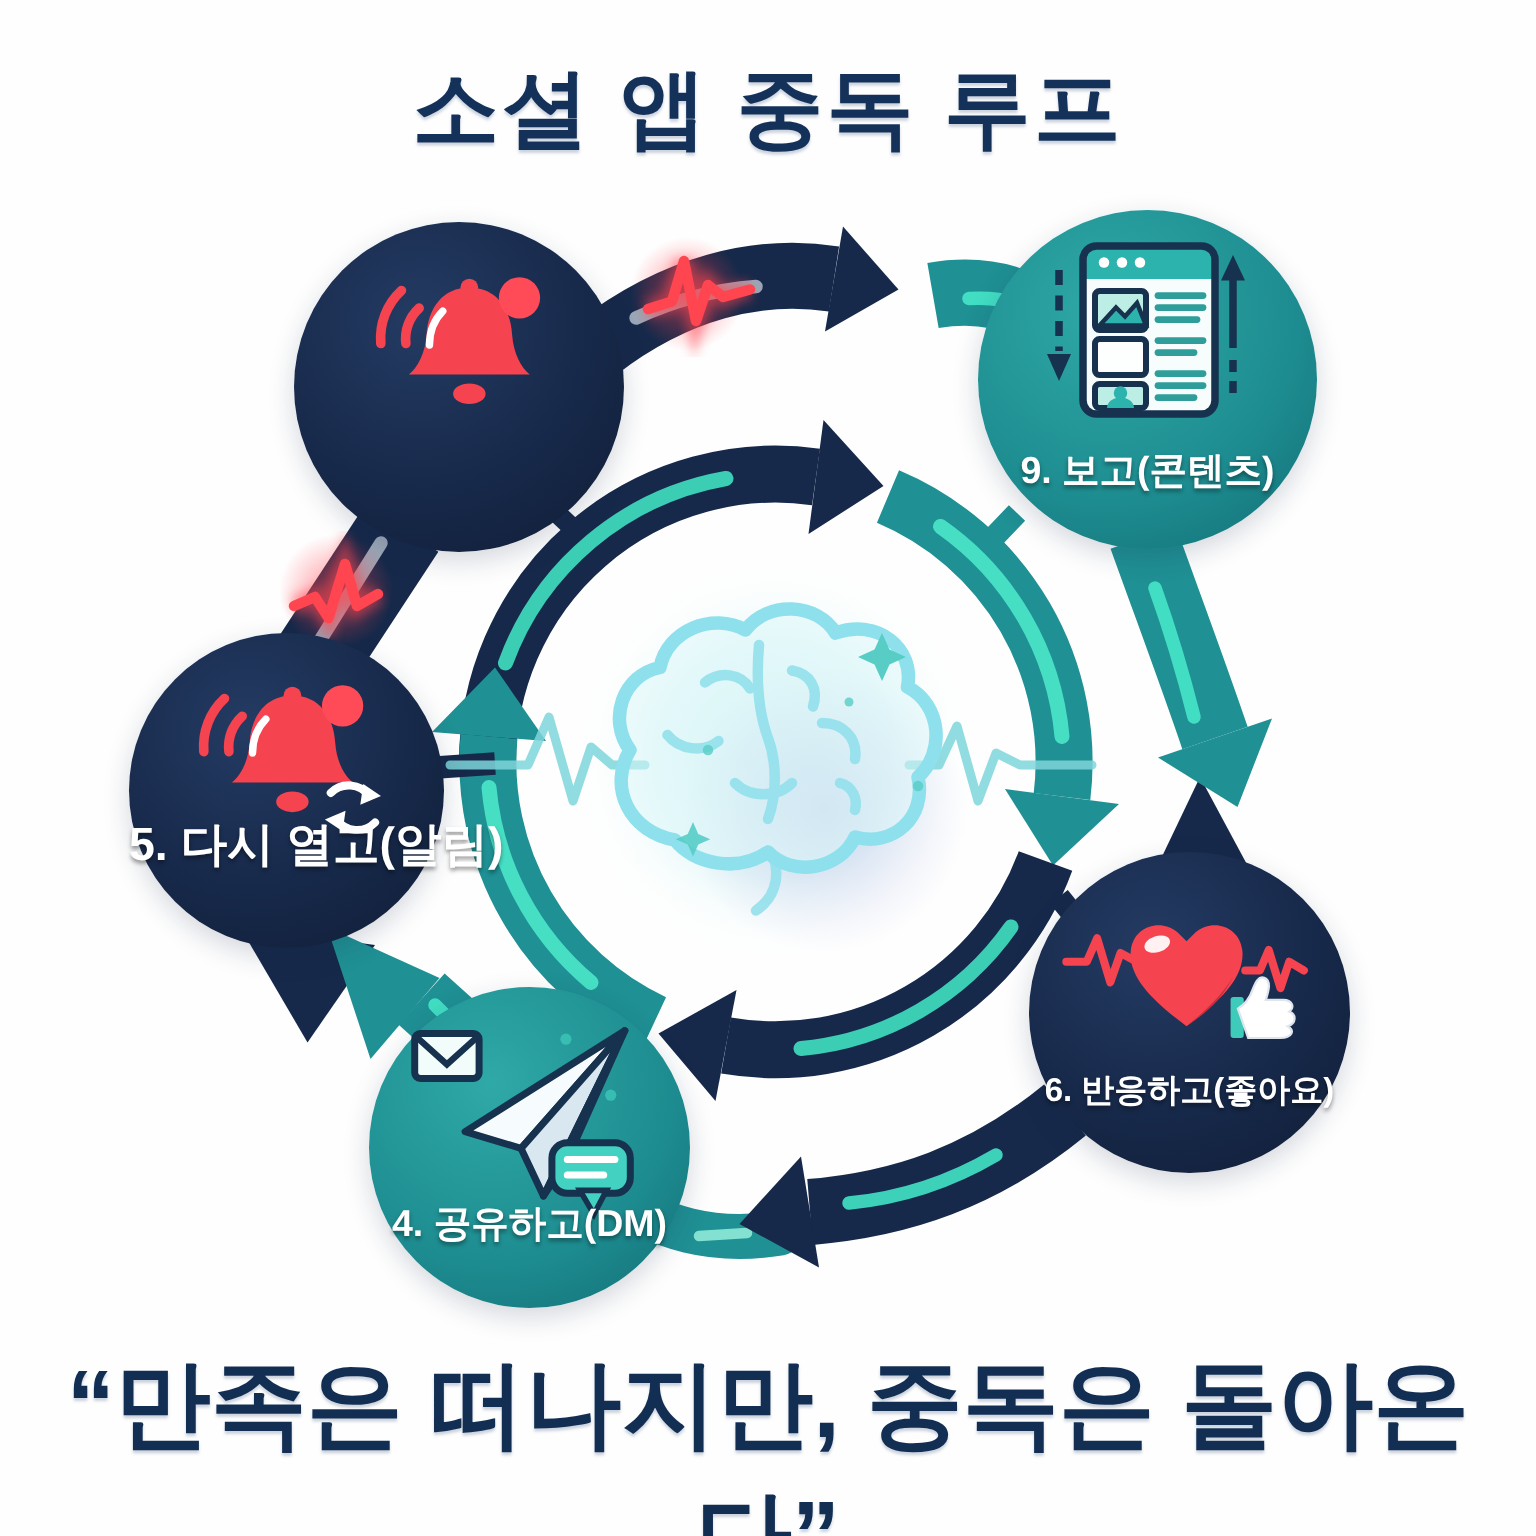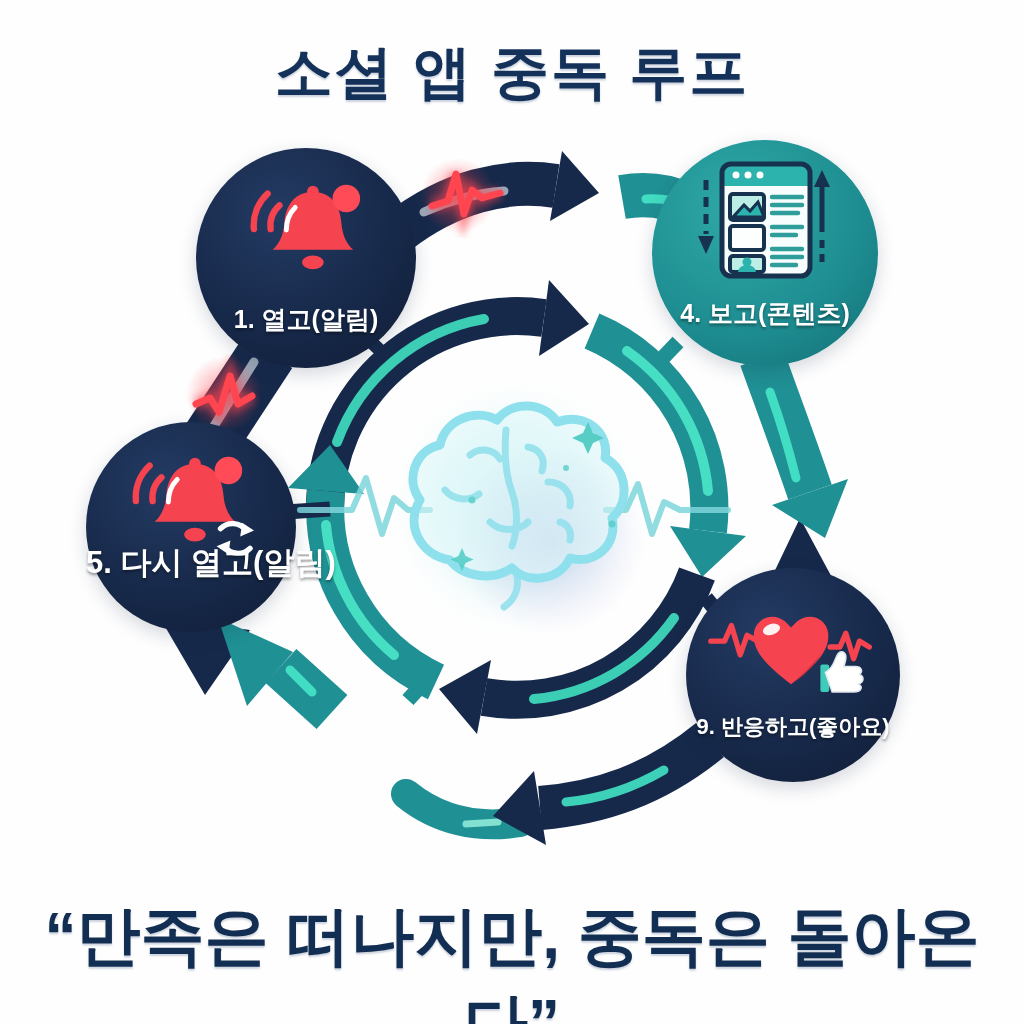--- a/index.html
+++ b/index.html
@@ -160,21 +160,20 @@
   <div class="node navy" style="left:196px;top:148px;width:220px;height:220px;">
     <svg class="icon" style="top:24px;" width="148" height="118" viewBox="0 0 150 120">
       <path d="M36 22 a44 44 0 0 0 -14 36" fill="none" stroke="#f5434f" stroke-width="6.5" stroke-linecap="round"></path>
       <path d="M48 34 a28 28 0 0 0 -9 24" fill="none" stroke="#f5434f" stroke-width="6.5" stroke-linecap="round"></path>
       <circle cx="82" cy="20" r="6" fill="#f5434f"></circle>
       <path d="M82 20 c-18 0 -28 14 -29 32 c-1 13 -6 22 -12 27 h82 c-6 -5 -11 -14 -12 -27 c-1 -18 -11 -32 -29 -32 z" fill="#f5434f"></path>
       <path d="M64 36 c-6 6 -9 14 -9 23" fill="none" stroke="#ffffff" stroke-width="5" stroke-linecap="round"></path>
       <ellipse cx="82" cy="92" rx="11" ry="7" fill="#f5434f"></ellipse>
       <circle cx="116" cy="27" r="14" fill="#ff4b57"></circle>
     </svg>
-    <div class="node-label" style="bottom:32px;font-size:25px;">1. 열고(알림)</div>
   </div>
 
   <div class="node teal" style="left:652px;top:140px;width:226px;height:226px;">
     <svg class="icon" style="top:18px;" width="150" height="122" viewBox="0 0 150 122">
       <line x1="16" y1="22" x2="16" y2="76" stroke="#16324f" stroke-width="5" stroke-dasharray="10 7"></line>
       <polygon points="16,96 8,78 24,78" fill="#16324f"></polygon>
       <rect x="32" y="6" width="88" height="112" rx="9" fill="#f6fdfc"></rect>
       <path d="M32 15 a9 9 0 0 1 9 -9 h70 a9 9 0 0 1 9 9 v13 h-88 z" fill="#2db3ad"></path>
       <rect x="32" y="6" width="88" height="112" rx="9" fill="none" stroke="#16324f" stroke-width="5"></rect>
       <circle cx="46" cy="17" r="3.5" fill="#ffffff"></circle>
@@ -193,38 +192,58 @@
         <line x1="82" y1="69" x2="112" y2="69"></line>
           <line x1="82" y1="77" x2="106" y2="77"></line>
         <line x1="82" y1="91" x2="112" y2="91"></line>
           <line x1="82" y1="99" x2="112" y2="99"></line>
           <line x1="82" y1="107" x2="106" y2="107"></line>
       </g>
       <line x1="132" y1="74" x2="132" y2="28" stroke="#16324f" stroke-width="5"></line>
       <polygon points="132,12 124,29 140,29" fill="#16324f"></polygon>
       <line x1="132" y1="82" x2="132" y2="106" stroke="#16324f" stroke-width="5" stroke-dasharray="8 6"></line>
     </svg>
-    <div class="node-label" style="bottom:36px;font-size:25px;">4. 보고(콘텐츠)</div>
+    <div class="node-label" style="bottom:36px;font-size:25px;">9. 보고(콘텐츠)</div>
   </div>
 
   <div class="node navy" style="left:686px;top:568px;width:214px;height:214px;">
     <svg class="icon" style="top:26px;" width="176" height="108" viewBox="0 0 180 110">
       <polyline points="6,48 20,48 27,32 36,62 43,42 54,48" fill="none" stroke="#f5434f" stroke-width="5.5" stroke-linecap="round" stroke-linejoin="round"></polyline>
       <polyline points="128,54 138,54 144,40 152,66 158,48 168,54" fill="none" stroke="#f5434f" stroke-width="5.5" stroke-linecap="round" stroke-linejoin="round"></polyline>
       <path d="M88 92 C 64 74 48 58 50 40 C 52 24 70 18 82 28 L 88 34 L 94 28 C 106 18 124 24 126 40 C 128 58 112 74 88 92 Z" fill="#f5434f"></path>
       <path d="M88 92 C 100 82 112 71 120 58 C 112 74 100 84 88 92 z" fill="#c5303e"></path>
       <ellipse cx="68" cy="36" rx="9" ry="5.5" fill="rgba(255,255,255,0.92)" transform="rotate(-18 68 36)"></ellipse>
       <g transform="translate(118,56)">
         <rect x="0" y="16" width="9" height="28" rx="2" fill="#3ecbb9"></rect>
         <path d="M12 44 h22 c8 0 10 -5 5 -8 c6 -2 6 -8 1 -10 c4 -3 2 -8 -4 -8 h-12 c2 -6 4 -13 -1 -15 c-4 -1.5 -6 3 -8 8 c-2 6 -5 10 -10 13 z" fill="#ffffff" stroke="#dfe5ec" stroke-width="1.5"></path>
       </g>
     </svg>
-    <div class="node-label" style="bottom:40px;font-size:22px;">9. 반응하고(좋아요)</div>
-  </div>
-
+    <div class="node-label" style="bottom:40px;font-size:22px;">6. 반응하고(좋아요)</div>
+  </div>
+
+  <div class="node teal" style="left:246px;top:658px;width:214px;height:214px;">
+    <svg class="icon" style="top:18px;" width="168" height="140" viewBox="0 0 180 150">
+      <rect x="8" y="14" width="46" height="32" rx="4" fill="#f2fcfa" stroke="#16324f" stroke-width="5"></rect>
+      <polyline points="10,17 31,36 52,17" fill="none" stroke="#16324f" stroke-width="4.5"></polyline>
+      <circle cx="116" cy="18" r="4" fill="#38bdb2"></circle>
+      <circle cx="148" cy="58" r="4" fill="#38bdb2"></circle>
+      <g stroke="#16324f" stroke-width="5" stroke-linejoin="round">
+        <polygon points="158,12 44,84 84,96" fill="#f6fbfe"></polygon>
+        <polygon points="158,12 84,96 100,130" fill="#d8e7f0"></polygon>
+        <polygon points="158,12 100,130 116,106" fill="#eef6fb"></polygon>
+      </g>
+      <rect x="106" y="92" width="56" height="36" rx="11" fill="#43d2c2" stroke="#16324f" stroke-width="5"></rect>
+      <path d="M126 126 l10 17 9 -17 z" fill="#43d2c2" stroke="#16324f" stroke-width="4"></path>
+      <g stroke="#ffffff" stroke-width="5" stroke-linecap="round">
+        <line x1="117" y1="104" x2="151" y2="104"></line>
+        <line x1="117" y1="115" x2="143" y2="115"></line>
+      </g>
+    </svg>
+    <div class="node-label" style="bottom:40px;font-size:25px;">4. 공유하고(DM)</div>
+  </div>
 
   <div class="node navy" style="left:86px;top:422px;width:210px;height:210px;">
     <svg class="icon" style="top:22px;" width="150" height="124" viewBox="0 0 152 126">
       <path d="M34 22 a44 44 0 0 0 -14 36" fill="none" stroke="#f5434f" stroke-width="6.5" stroke-linecap="round"></path>
       <path d="M46 34 a28 28 0 0 0 -9 24" fill="none" stroke="#f5434f" stroke-width="6.5" stroke-linecap="round"></path>
       <circle cx="80" cy="20" r="6" fill="#f5434f"></circle>
       <path d="M80 20 c-18 0 -28 14 -29 32 c-1 13 -6 22 -12 27 h82 c-6 -5 -11 -14 -12 -27 c-1 -18 -11 -32 -29 -32 z" fill="#f5434f"></path>
       <path d="M62 36 c-6 6 -9 14 -9 23" fill="none" stroke="#ffffff" stroke-width="5" stroke-linecap="round"></path>
       <ellipse cx="80" cy="92" rx="11" ry="7" fill="#f5434f"></ellipse>
       <circle cx="114" cy="27" r="14" fill="#ff4b57"></circle>

